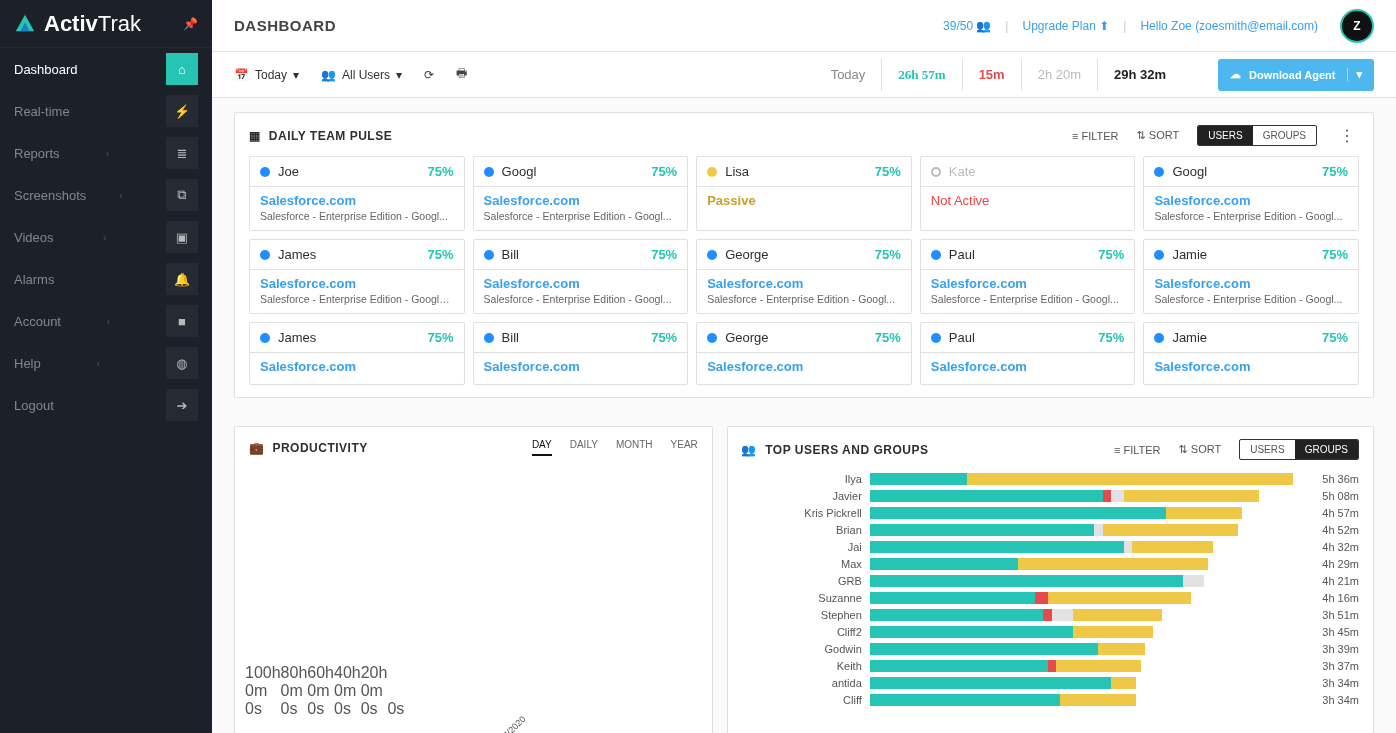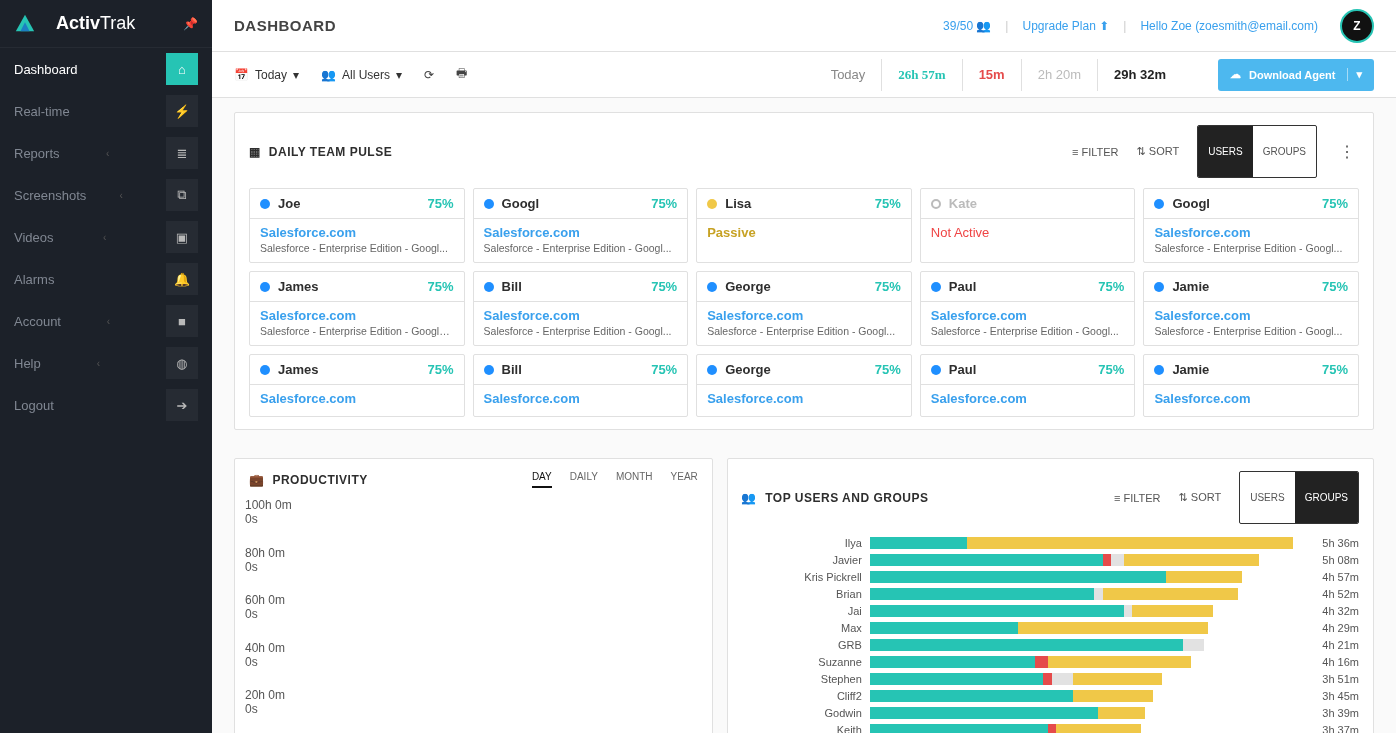--- a/index.html
+++ b/index.html
@@ -16,21 +16,21 @@
     --text-light:#aaa;
     --line:#e0e0e0;
   }
   *{box-sizing:border-box;font-family:Arial,Helvetica,sans-serif;}
   body{margin:0;background:#fafafa;color:var(--text-dark);font-size:12px;}
   .app{display:flex;min-height:733px;}
   
   .sidebar{width:212px;background:var(--sidebar);color:#888;display:flex;flex-direction:column;}
   .logo-row{display:flex;align-items:center;height:48px;padding:0 14px;color:#fff;border-bottom:1px solid #262b33;}
   .logo-row .logo-mark{width:22px;height:22px;margin-right:8px;}
-  .logo-row .logo-text{font-size:18px;font-weight:600;margin-left:12px;}
+  .logo-row .logo-text{font-size:22px;font-weight:600;}
   .logo-row .logo-text .light{font-weight:300;}
   .logo-row .pin{margin-left:auto;color:#fff;}
   .nav-item{display:flex;align-items:center;height:42px;padding:0 14px;color:#808792;font-size:13px;cursor:pointer;}
   .nav-item.active{color:#fff;}
   .nav-item .chev{margin-left:auto;margin-right:10px;font-size:10px;color:#555;}
   .nav-item .icon-box{width:32px;height:32px;margin-left:auto;background:var(--sidebar-icon);display:flex;align-items:center;justify-content:center;color:#b9b9b9;font-size:13px;}
   .nav-item.active .icon-box{background:var(--teal);color:#fff;}
   
   .main{flex:1;display:flex;flex-direction:column;}
   .topbar{display:flex;align-items:center;height:52px;padding:0 22px;border-bottom:1px solid var(--line);background:#fff;}
@@ -51,45 +51,45 @@
   .t-dark{color:#222;font-weight:600;}
   .dl-btn{background:#4db8ef;color:#fff;border-radius:3px;display:flex;align-items:center;gap:8px;padding:0 12px;height:32px;margin-left:14px;font-size:11px;font-weight:700;cursor:pointer;}
   .dl-btn .dd{border-left:1px solid rgba(255,255,255,.5);padding-left:8px;margin-left:4px;}
   
   .content{padding:0 22px 22px;}
   .panel{background:#fff;border:1px solid var(--line);border-radius:2px;margin-top:14px;padding:12px 14px;}
   .panel-head{display:flex;align-items:center;margin-bottom:10px;}
   .panel-head .title{font-weight:700;font-size:12px;letter-spacing:.5px;display:flex;align-items:center;gap:8px;}
   .panel-head .tools{margin-left:auto;display:flex;align-items:center;gap:18px;font-size:11px;color:#555;}
   .toggle{display:flex;border:1px solid #333;border-radius:2px;overflow:hidden;font-size:10px;}
-  .toggle div{padding:20px 10px;cursor:pointer;}
+  .toggle div{padding:4px 10px;cursor:pointer;}
   .toggle .on{background:#222;color:#fff;}
   .kebab{font-size:16px;padding:0 4px;cursor:pointer;}
   
   .pulse-grid{display:grid;grid-template-columns:repeat(5,1fr);gap:8px;}
   .card{border:1px solid var(--line);border-radius:2px;overflow:hidden;}
   .card-top{display:flex;align-items:center;padding:7px 10px;border-bottom:1px solid var(--line);gap:8px;}
   .dot{width:10px;height:10px;border-radius:50%;flex:0 0 auto;}
   .dot.active{background:#1f8fff;}
   .dot.passive{background:var(--yellow);}
   .dot.inactive{width:10px;height:10px;border:2px solid #bbb;background:transparent;border-radius:50%;}
-  .card-top .uname{font-weight:700;font-size:13px;}
+  .card-top .uname{font-weight:400;font-size:13px;}
   .card-top .pct{margin-left:auto;color:var(--teal);font-weight:700;font-size:13px;}
   .card-body{padding:6px 10px 8px;}
   .app-line{color:var(--sky);font-weight:700;font-size:13px;margin-bottom:2px;}
   .app-line.passive{color:#c7a224;}
   .app-line.na{color:#ef4444;font-weight:400;}
   .app-sub{color:#666;font-size:10.5px;white-space:nowrap;overflow:hidden;text-overflow:ellipsis;}
   
   .row2{display:flex;gap:14px;margin-top:14px;}
   .p-prod{flex:0 0 42%;}
   .p-top{flex:1;}
   
   .prod-chart{position:relative;height:280px;margin:10px 0 4px 50px;}
-  .yaxis{position:absolute;left:-54px;top:0;bottom:28px;display:flex;flex-direction:column;justify-content:space-between;align-items:flex-end;font-size:12px;color:#555;width:50px;}
+  .yaxis{position:absolute;left:-54px;top:0;bottom:28px;display:flex;justify-content:space-between;align-items:flex-end;font-size:16px;color:#555;width:50px;}
   .plot{position:absolute;left:0;right:0;top:0;bottom:28px;}
   .bar-stack{position:absolute;bottom:0;left:38%;width:34%;display:flex;flex-direction:column-reverse;}
   .seg{width:100%;}
   .xlbl{position:absolute;left:50%;bottom:-6px;transform:translateX(-50%) rotate(-45deg);transform-origin:right top;font-size:9px;color:#555;}
   .tabbar{display:flex;gap:18px;font-size:10px;color:#666;}
   .tabbar div{padding-bottom:4px;cursor:pointer;}
   .tabbar .on{color:#111;border-bottom:2px solid #111;}
   
   .topchart{margin-top:6px;}
   .trow{display:flex;align-items:center;height:17px;gap:8px;}

